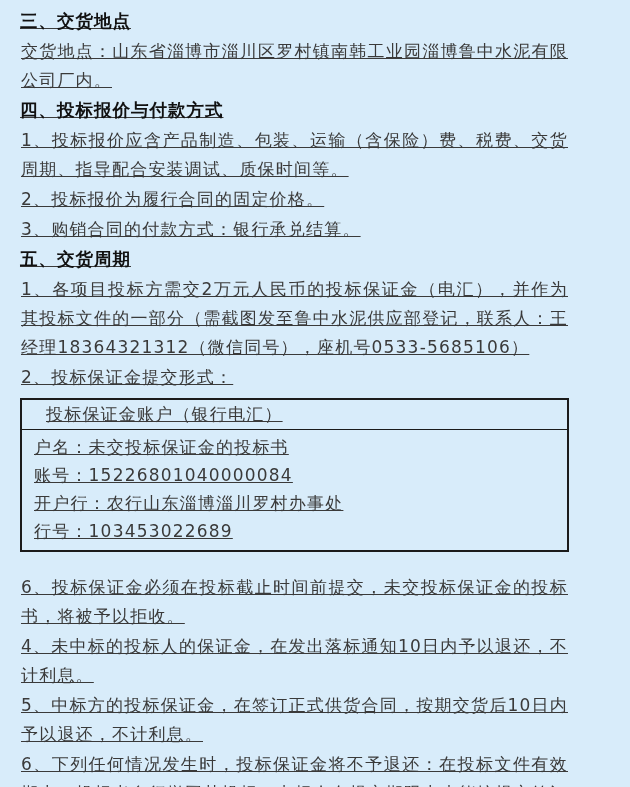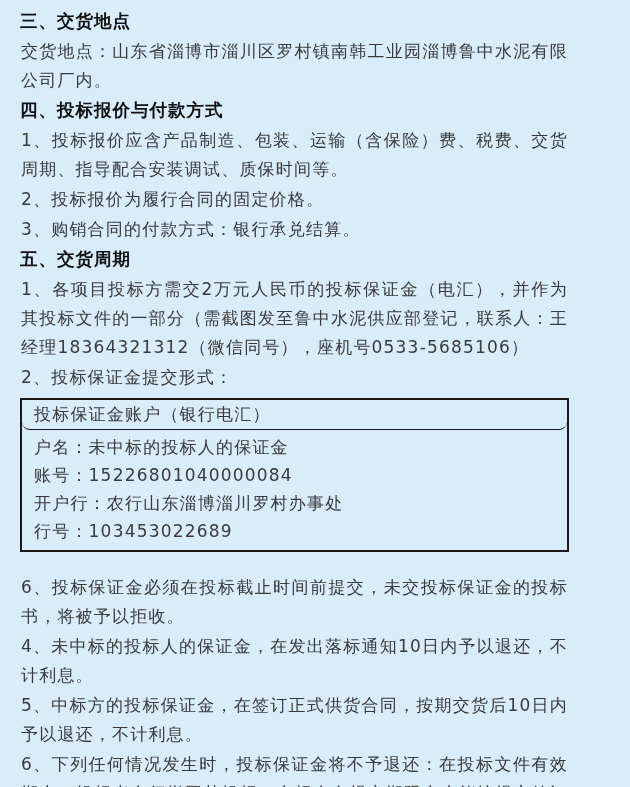--- a/index.html
+++ b/index.html
@@ -15,20 +15,21 @@
   }
   .doc {
     box-sizing: border-box;
     width: 588px;
     height: 787px;
     padding: 7px 19px 6px 20px;
     color: #3a3a3a;
     font-size: 17px;
     line-height: 29px;
     letter-spacing: 1.2px;
+    text-decoration: underline;
   }
   .para {
     margin: 1px;
     text-align: justify;
     text-justify: inter-character;
   }
   .heading {
     margin: 0;
     font-size: 17.5px;
     font-weight: bold;
@@ -36,24 +37,23 @@
     letter-spacing: 1px;
   }
   .account-table {
     box-sizing: border-box;
     width: 100%;
     border: 2px solid #1b1b1b;
     margin: 6px 0 21px 0;
     background: #d8ecfa;
   }
   .account-table .t-header {
-    padding: 1px 12px;
+    padding: 1px 24px;
     line-height: 27px;
     border-bottom: 1px solid #1b1b1b;
-    border-radius: 8px;
   }
   .account-table .t-body {
     padding: 3px 12px 5px 12px;
   }
   .account-table .t-body .t-row {
     line-height: 28px;
   }
 </style>
 </head>
 <body>
@@ -68,21 +68,21 @@
   <p class="para">2、投标报价为履行合同的固定价格。</p>
   <p class="para">3、购销合同的付款方式：银行承兑结算。</p>
 
   <h2 class="heading">五、交货周期</h2>
   <p class="para">1、各项目投标方需交2万元人民币的投标保证金（电汇），并作为其投标文件的一部分（需截图发至鲁中水泥供应部登记，联系人：王经理18364321312（微信同号），座机号0533-5685106）</p>
   <p class="para">2、投标保证金提交形式：</p>
 
   <div class="account-table">
     <div class="t-header">投标保证金账户（银行电汇）</div>
     <div class="t-body">
-      <div class="t-row">户名：未中标的投标人的保证金</div>
+      <div class="t-row">户名：未交投标保证金的投标书</div>
       <div class="t-row">账号：15226801040000084</div>
       <div class="t-row">开户行：农行山东淄博淄川罗村办事处</div>
       <div class="t-row">行号：103453022689</div>
     </div>
   </div>
 
   <p class="para">6、投标保证金必须在投标截止时间前提交，未交投标保证金的投标书，将被予以拒收。</p>
   <p class="para">4、未中标的投标人的保证金，在发出落标通知10日内予以退还，不计利息。</p>
   <p class="para">5、中标方的投标保证金，在签订正式供货合同，按期交货后10日内予以退还，不计利息。</p>
   <p class="para">6、下列任何情况发生时，投标保证金将不予退还：在投标文件有效期内，投标者自行撤回其投标；中标人在规定期限内未能按规定签订合同。</p>

